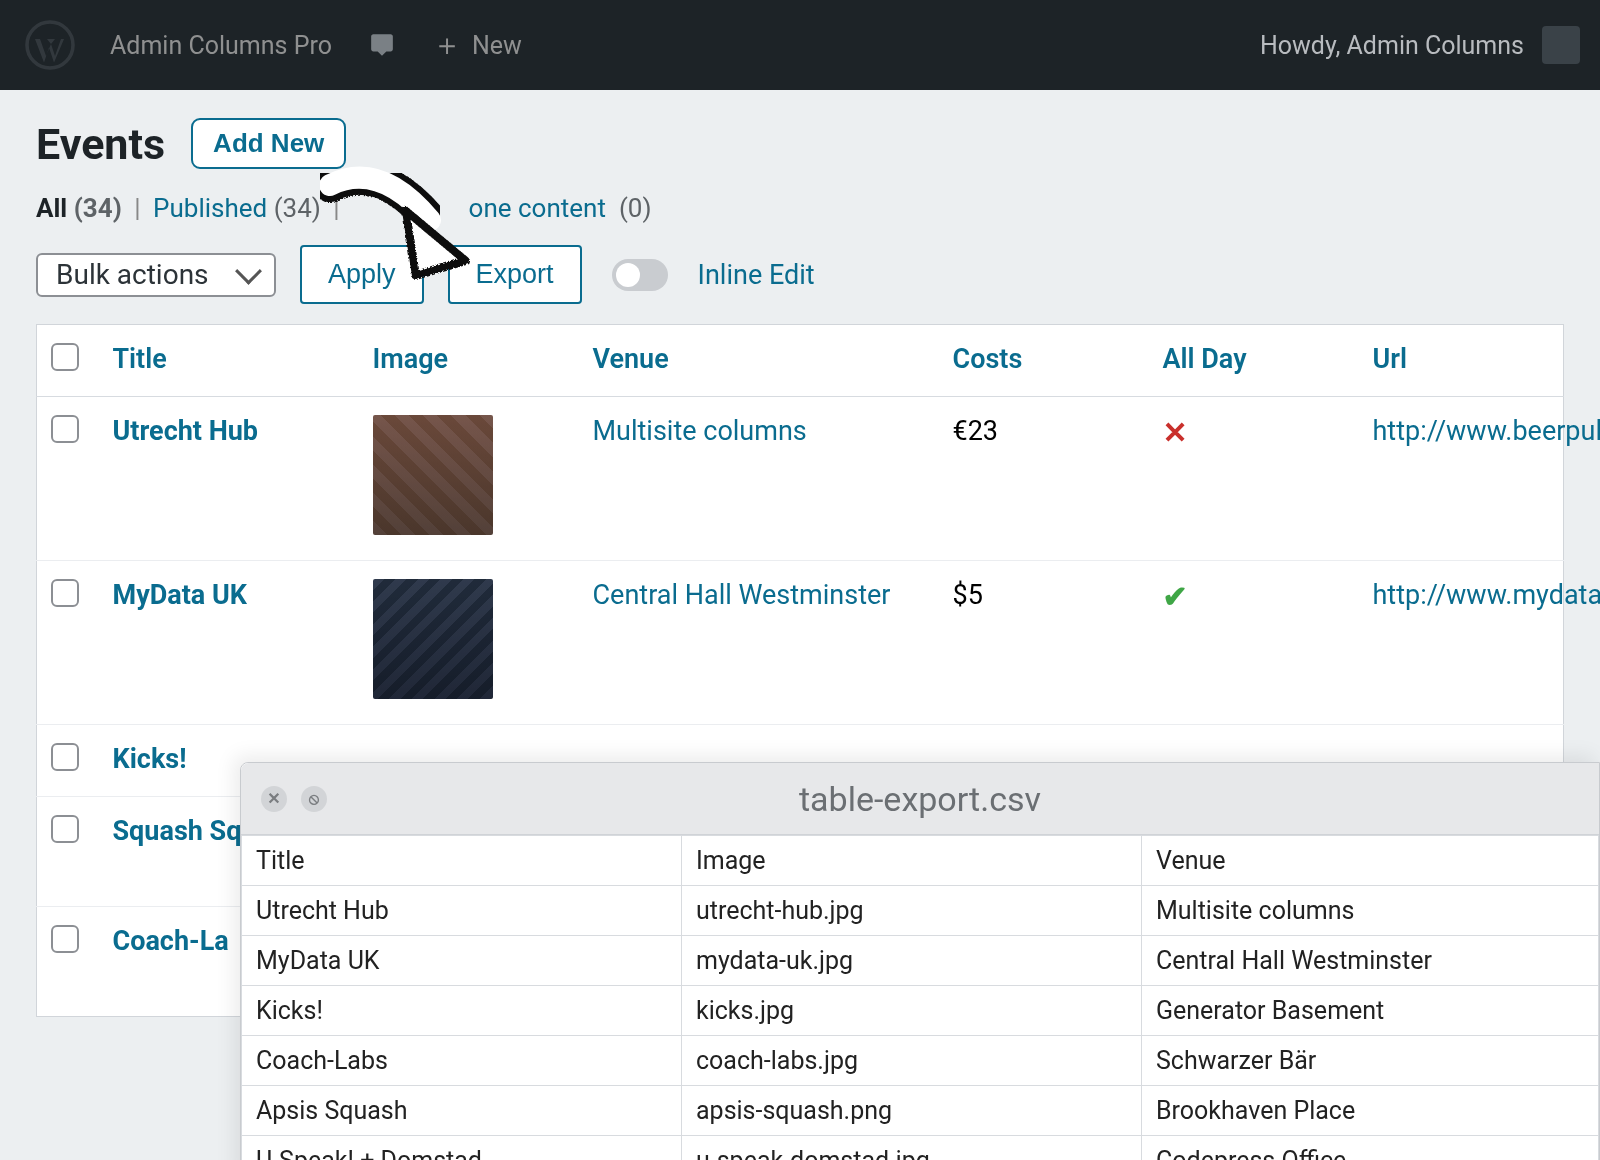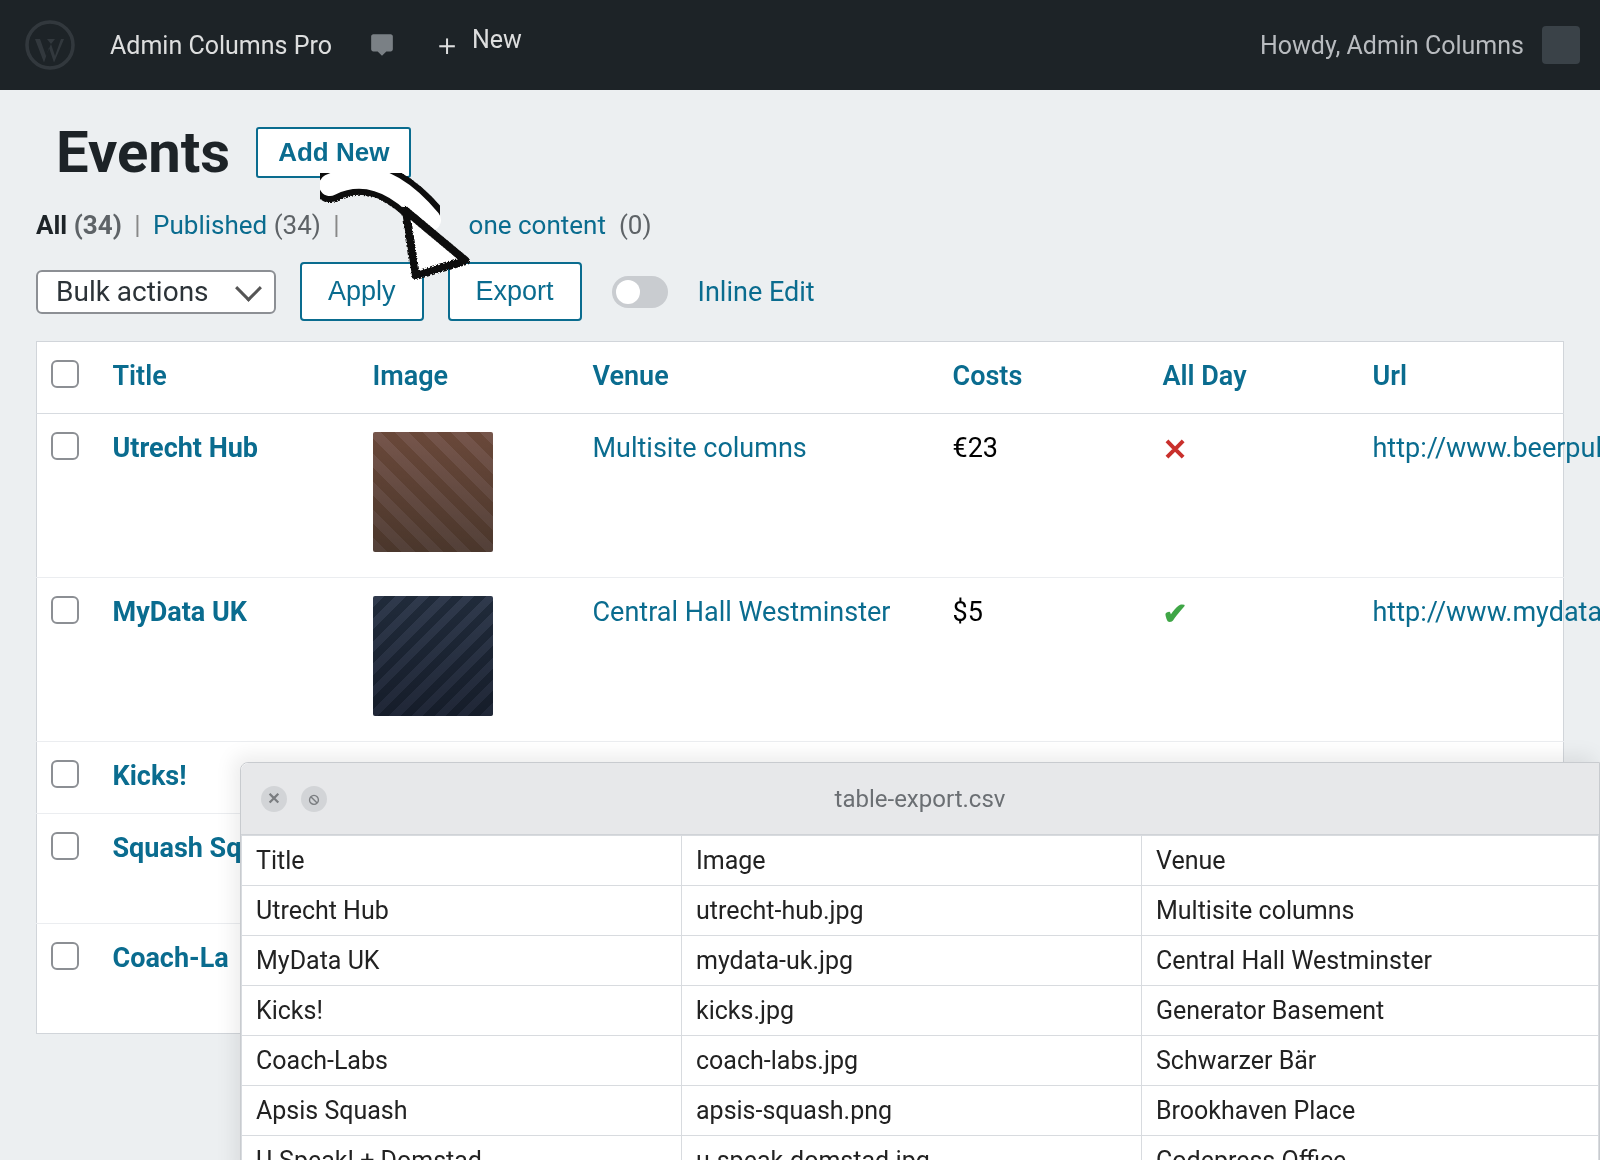--- a/index.html
+++ b/index.html
@@ -21,40 +21,40 @@
     color: #c3c4c7;
   }
   .wp-logo {
     width: 60px; height: 60px;
     opacity: .35;
     margin-right: 30px;
     display:flex; align-items:center; justify-content:center;
   }
   .wp-logo svg { width: 50px; height:50px; fill:#5a6168; }
   .admin-bar-item {
-    color:#ffffff;
+    color:#a3a3a3;
     font-size: 25px;
     margin-right: 36px;
-    display:flex; gap:10px;
+    display:flex; align-items:center; gap:10px;
     opacity:.85;
   }
   .admin-bar .plus { font-size: 30px; font-weight:300; }
   .admin-bar-spacer { flex:1; }
   .howdy { font-size:25px; color:#b8bbbf; margin-right:18px; }
   .avatar-sq { width:38px; height:38px; background:#3a4248; border-radius:4px; }
   .comment-icon { width:28px; height:26px; }
   .comment-icon svg{ width:100%; height:100%; fill:#8b9196;}
 
   
   .wrap { padding: 28px 36px; }
   .page-head { display:flex; align-items:center; gap:26px; margin-bottom:24px; }
-  .page-title { font-size:58px; font-weight:700; color:#1d2327;margin-left:20px; }
+  .page-title { font-size:43px; font-weight:700; color:#1d2327; }
   .btn-addnew {
     border:2px solid #0a6c8f; color:#0a6c8f; background:#fff;
-    font-size:26px; font-weight:600; padding:8px 20px; border-radius:3px;
+    font-size:26px; font-weight:600; padding:8px 20px; border-radius:9px;
     cursor:pointer;
   }
 
   .status-filters { font-size:26px; margin-bottom:22px; color:#1d2327; }
   .status-filters .sep { color:#888; margin:0 6px; }
   .filter-link { color:#0a6c8f; }
   .filter-link.bold { color:#1d2327; font-weight:700; }
   .filter-count { color:#5e6367; }
 
   .table-actions { display:flex; align-items:center; gap:16px; margin-bottom:20px; }
@@ -132,21 +132,21 @@
     background:#e7e8ea; border-bottom:1px solid #d0d3d7;
     display:flex; align-items:center; height:72px; position:relative;
     border-top-left-radius:8px;
   }
   .csv-titlebar .btns{ display:flex; gap:14px; margin-left:20px; }
   .csv-titlebar .circle{
     width:26px; height:26px; border-radius:50%; background:#d2d4d7;
     display:flex; align-items:center; justify-content:center; color:#7a7d80; font-weight:700;
   }
   .csv-titlebar .title{
-    position:absolute; left:0; right:0; text-align:center; font-size:24px; color:#6b6f73;
+    position:absolute; left:0; right:0; text-align:center; font-size:34px; color:#6b6f73;
   }
   .csv-table{ width:100%; border-collapse:collapse; table-layout:fixed; }
   .csv-table th, .csv-table td{
     border:1px solid #d8dbdf; padding:10px 14px; font-size:25px; text-align:left; color:#222;
   }
   .csv-table th{ font-weight:400; }
   .csv-col1{ width:440px; }
   .csv-col2{ width:460px; }
   .csv-col3{ width:auto; }
 

